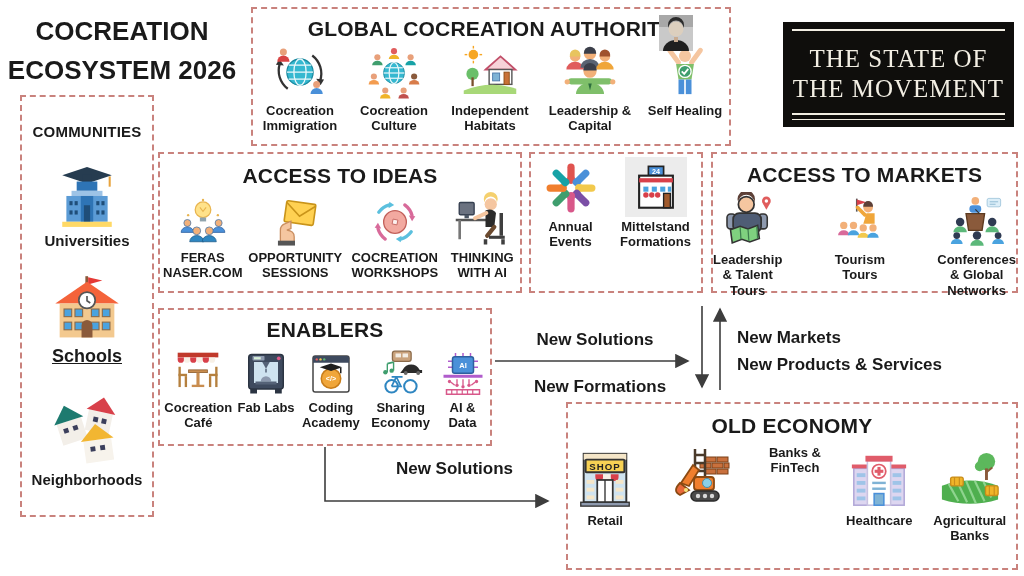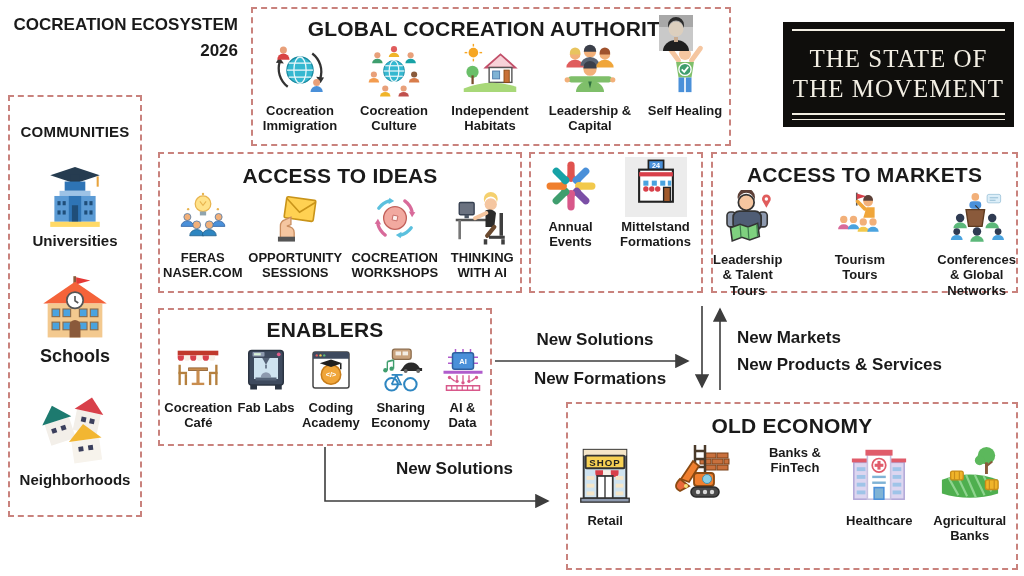--- a/index.html
+++ b/index.html
@@ -3,31 +3,31 @@
 <meta charset="utf-8">
 <style>
   html,body{margin:0;padding:0;}
   body{width:1024px;height:576px;position:relative;background:#ffffff;
        font-family:"Liberation Sans",sans-serif;color:#1a1a1a;overflow:hidden;}
   svg text{font-family:"Liberation Sans",sans-serif;}
   .box{position:absolute;border:2px dashed #c9827d;background:#fff;box-sizing:border-box;}
   .box-title{text-align:center;font-weight:bold;letter-spacing:.2px;}
   .items{display:flex;justify-content:space-around;align-items:flex-start;}
   .item{display:flex;flex-direction:column;align-items:center;}
-  .icon{display:flex;align-items:flex-start;justify-content:center;}
+  .icon{display:flex;align-items:flex-end;justify-content:center;}
   .label{font-weight:bold;text-align:center;line-height:1.18;font-size:13px;margin-top:2px;}
-  #page-title{position:absolute;left:6px;top:12px;width:232px;text-align:right;
-              font-size:17px;font-weight:bold;line-height:1.5;}
+  #page-title{position:absolute;left:6px;top:12px;width:232px;text-align:center;
+              font-size:26px;font-weight:bold;line-height:1.5;}
   #logo-box{position:absolute;left:783px;top:22px;width:231px;height:105px;background:#0f0e0c;}
   .logo-rule-top{position:absolute;left:9px;right:9px;top:7px;border-top:2px solid #f2eee3;}
   .logo-text{position:absolute;top:22px;width:100%;text-align:center;color:#f2eee3;
              font-family:"Liberation Serif",serif;font-size:25px;line-height:1.2;letter-spacing:1px;}
   .logo-rule-bottom{position:absolute;left:9px;right:9px;bottom:7px;height:4px;
              border-top:2px solid #f2eee3;border-bottom:1px solid #f2eee3;}
-  #communities-box{left:8px;top:95px;width:134px;height:422px;display:flex;flex-direction:column;
+  #communities-box{left:20px;top:95px;width:134px;height:422px;display:flex;flex-direction:column;
              align-items:center;justify-content:space-evenly;padding:2px 0;}
   #authority-box{left:251px;top:7px;width:480px;height:139px;}
   #ideas-box{left:158px;top:152px;width:364px;height:141px;}
   #selforg-box{left:529px;top:152px;width:174px;height:141px;}
   #markets-box{left:711px;top:152px;width:307px;height:141px;}
   #enablers-box{left:158px;top:308px;width:334px;height:138px;}
   #oldecon-box{left:566px;top:402px;width:452px;height:168px;}
   .arrow-label{position:absolute;font-size:17px;font-weight:bold;white-space:nowrap;}
   #flow-arrows{position:absolute;left:0;top:0;pointer-events:none;}
   .photo{position:absolute;right:36px;top:6px;width:34px;height:36px;}
@@ -88,21 +88,21 @@
           <rect x="21" y="32" width="7" height="7" fill="#4aa3df" stroke="#8a6a4a"></rect>
         <rect x="36" y="32" width="7" height="7" fill="#4aa3df" stroke="#8a6a4a"></rect>
           <rect x="46" y="32" width="7" height="7" fill="#4aa3df" stroke="#8a6a4a"></rect>
         <rect x="11" y="44" width="7" height="7" fill="#4aa3df" stroke="#8a6a4a"></rect>
           <rect x="21" y="44" width="7" height="7" fill="#4aa3df" stroke="#8a6a4a"></rect>
         <rect x="36" y="44" width="7" height="7" fill="#4aa3df" stroke="#8a6a4a"></rect>
           <rect x="46" y="44" width="7" height="7" fill="#4aa3df" stroke="#8a6a4a"></rect>
         <path d="M27 58v-11a5 5 0 0 1 10 0v11z" fill="#8a5a3b"></path>
       </svg>
     </span>
-    <span class="label" style="font-size:18px;">Schools</span>
+    <span class="label" style="font-size:18px;text-decoration:underline;">Schools</span>
   </div>
 
   <div class="item">
     <span class="icon">
       <svg width="82" height="78" viewBox="0 0 64 64">
         <g transform="rotate(-18 20 32)">
           <rect x="9" y="24" width="21" height="18" fill="#f3efe9"></rect>
           <polygon points="7,24 19.5,11 32,24" fill="#1d7a6f"></polygon>
           <rect x="13" y="29" width="4" height="4" fill="#3b3f5c"></rect>
             <rect x="21" y="29" width="4" height="4" fill="#3b3f5c"></rect>
@@ -728,16 +728,16 @@
       <path d="M0 0L9 4.5L0 9z" fill="#3d3d3d"></path>
     </marker>
   </defs>
   <line x1="495" y1="361" x2="688" y2="361" stroke="#3d3d3d" stroke-width="1.6" marker-end="url(#ah)"></line>
   <line x1="702" y1="306" x2="702" y2="387" stroke="#3d3d3d" stroke-width="1.6" marker-end="url(#ah)"></line>
   <line x1="720" y1="390" x2="720" y2="309" stroke="#3d3d3d" stroke-width="1.6" marker-end="url(#ah)"></line>
   <polyline points="325,447 325,501 548,501" fill="none" stroke="#3d3d3d" stroke-width="1.6" marker-end="url(#ah)"></polyline>
 </svg>
 
 <div class="arrow-label" style="left:500px;top:330px;width:190px;text-align:center;">New Solutions</div>
-<div class="arrow-label" style="left:500px;top:369px;width:200px;text-align:center;">New Formations</div>
+<div class="arrow-label" style="left:500px;top:377px;width:200px;text-align:center;">New Formations</div>
 <div class="arrow-label" style="left:737px;top:328px;">New Markets</div>
 <div class="arrow-label" style="left:737px;top:355px;">New Products &amp; Services</div>
 <div class="arrow-label" style="left:372px;top:459px;width:165px;text-align:center;">New Solutions</div>
 
 </body></html>

